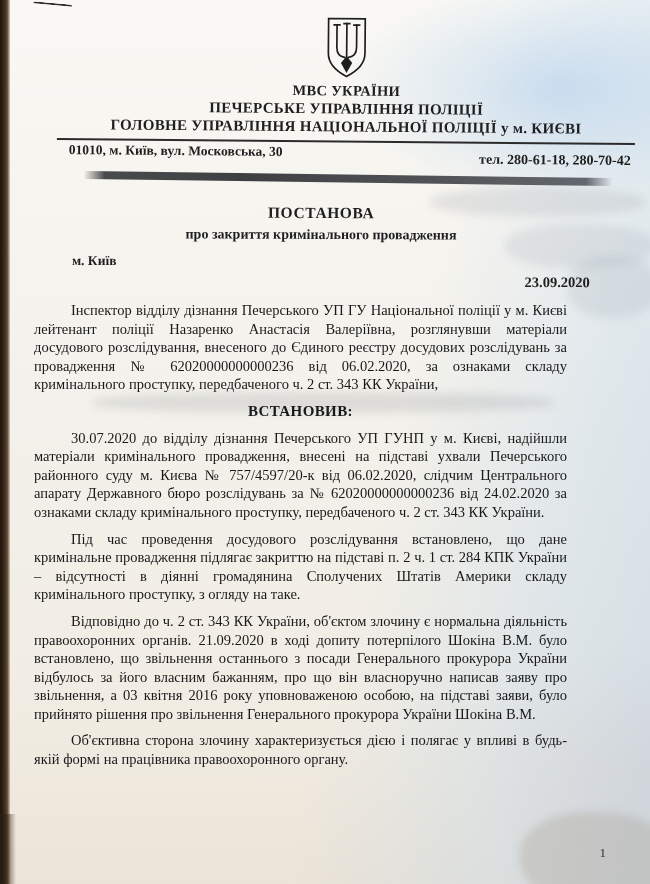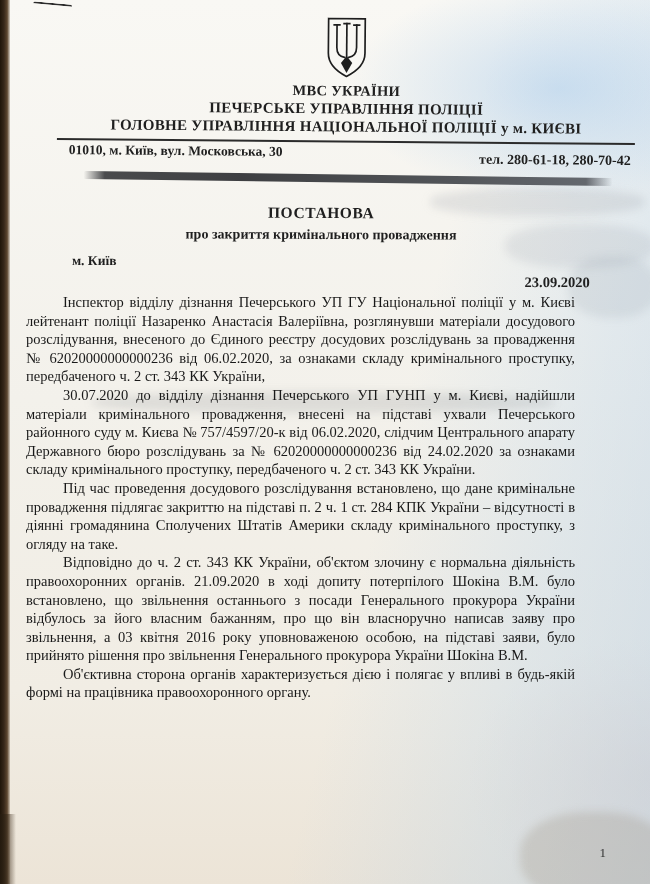--- a/index.html
+++ b/index.html
@@ -46,21 +46,21 @@
   
   .title-block{position:absolute;top:204px;left:40px;width:562px;text-align:center;transform:rotate(.25deg);}
   .t1{font-size:15.5px;font-weight:bold;letter-spacing:.6px;}
   .t2{font-size:14px;font-weight:bold;margin-top:5px;}
   .city{display:block;text-align:left;font-size:13.5px;font-weight:bold;margin-top:11px;padding-left:32px;}
   .date{display:block;text-align:right;font-size:14.5px;font-weight:bold;margin-top:3px;padding-right:12px;}
 
   
   .body-block{position:absolute;top:293px;left:26px;width:549px;
     font-size:14.5px;line-height:18.6px;text-align:justify;color:#191919;}
-  .body-block p{margin:0;text-indent:37px;}
+  .body-block p{margin:8px;text-indent:37px;}
   .sec-head{text-align:center;font-weight:bold;font-size:15px;letter-spacing:.4px;line-height:18.6px;}
   .page-number{position:absolute;top:845px;right:44px;font-size:13px;color:#333;}
   svg .ln{stroke:#1e1e1e;fill:none;stroke-width:2.4;stroke-linecap:square;}
 </style>
 </head>
 <body>
 
 <div class="photo">
 
   <div class="edge-left"></div>
@@ -96,21 +96,22 @@
 
   <div class="title-block">
     <div class="t1">ПОСТАНОВА</div>
     <div class="t2">про закриття кримінального провадження</div>
     <span class="city">м. Київ</span>
     <span class="date">23.09.2020</span>
   </div>
 
   <div class="body-block">
     <p>Інспектор відділу дізнання Печерського УП ГУ Національної поліції у м. Києві лейтенант поліції Назаренко Анастасія Валеріївна, розглянувши матеріали досудового розслідування, внесеного до Єдиного реєстру досудових розслідувань за провадження № 62020000000000236 від 06.02.2020, за ознаками складу кримінального проступку, передбаченого ч. 2 ст. 343 КК України,</p>
+    <div class="sec-head">ВСТАНОВИВ:</div>
     <p>30.07.2020 до відділу дізнання Печерського УП ГУНП у м. Києві, надійшли матеріали кримінального провадження, внесені на підставі ухвали Печерського районного суду м. Києва № 757/4597/20-к від 06.02.2020, слідчим Центрального апарату Державного бюро розслідувань за № 62020000000000236 від 24.02.2020 за ознаками складу кримінального проступку, передбаченого ч. 2 ст. 343 КК України.</p>
     <p>Під час проведення досудового розслідування встановлено, що дане кримінальне провадження підлягає закриттю на підставі п. 2 ч. 1 ст. 284 КПК України – відсутності в діянні громадянина Сполучених Штатів Америки складу кримінального проступку, з огляду на таке.</p>
     <p>Відповідно до ч. 2 ст. 343 КК України, об'єктом злочину є нормальна діяльність правоохоронних органів. 21.09.2020 в ході допиту потерпілого Шокіна В.М. було встановлено, що звільнення останнього з посади Генерального прокурора України відбулось за його власним бажанням, про що він власноручно написав заяву про звільнення, а 03 квітня 2016 року уповноваженою особою, на підставі заяви, було прийнято рішення про звільнення Генерального прокурора України Шокіна В.М.</p>
-    <p>Об'єктивна сторона органів характеризується дією і полягає у впливі в будь-якій формі на працівника правоохоронного органу.</p>
+    <p>Об'єктивна сторона злочину характеризується дією і полягає у впливі в будь-якій формі на працівника правоохоронного органу.</p>
   </div>
 
   <div class="page-number">1</div>
 
 </div>
 
 </body></html>

